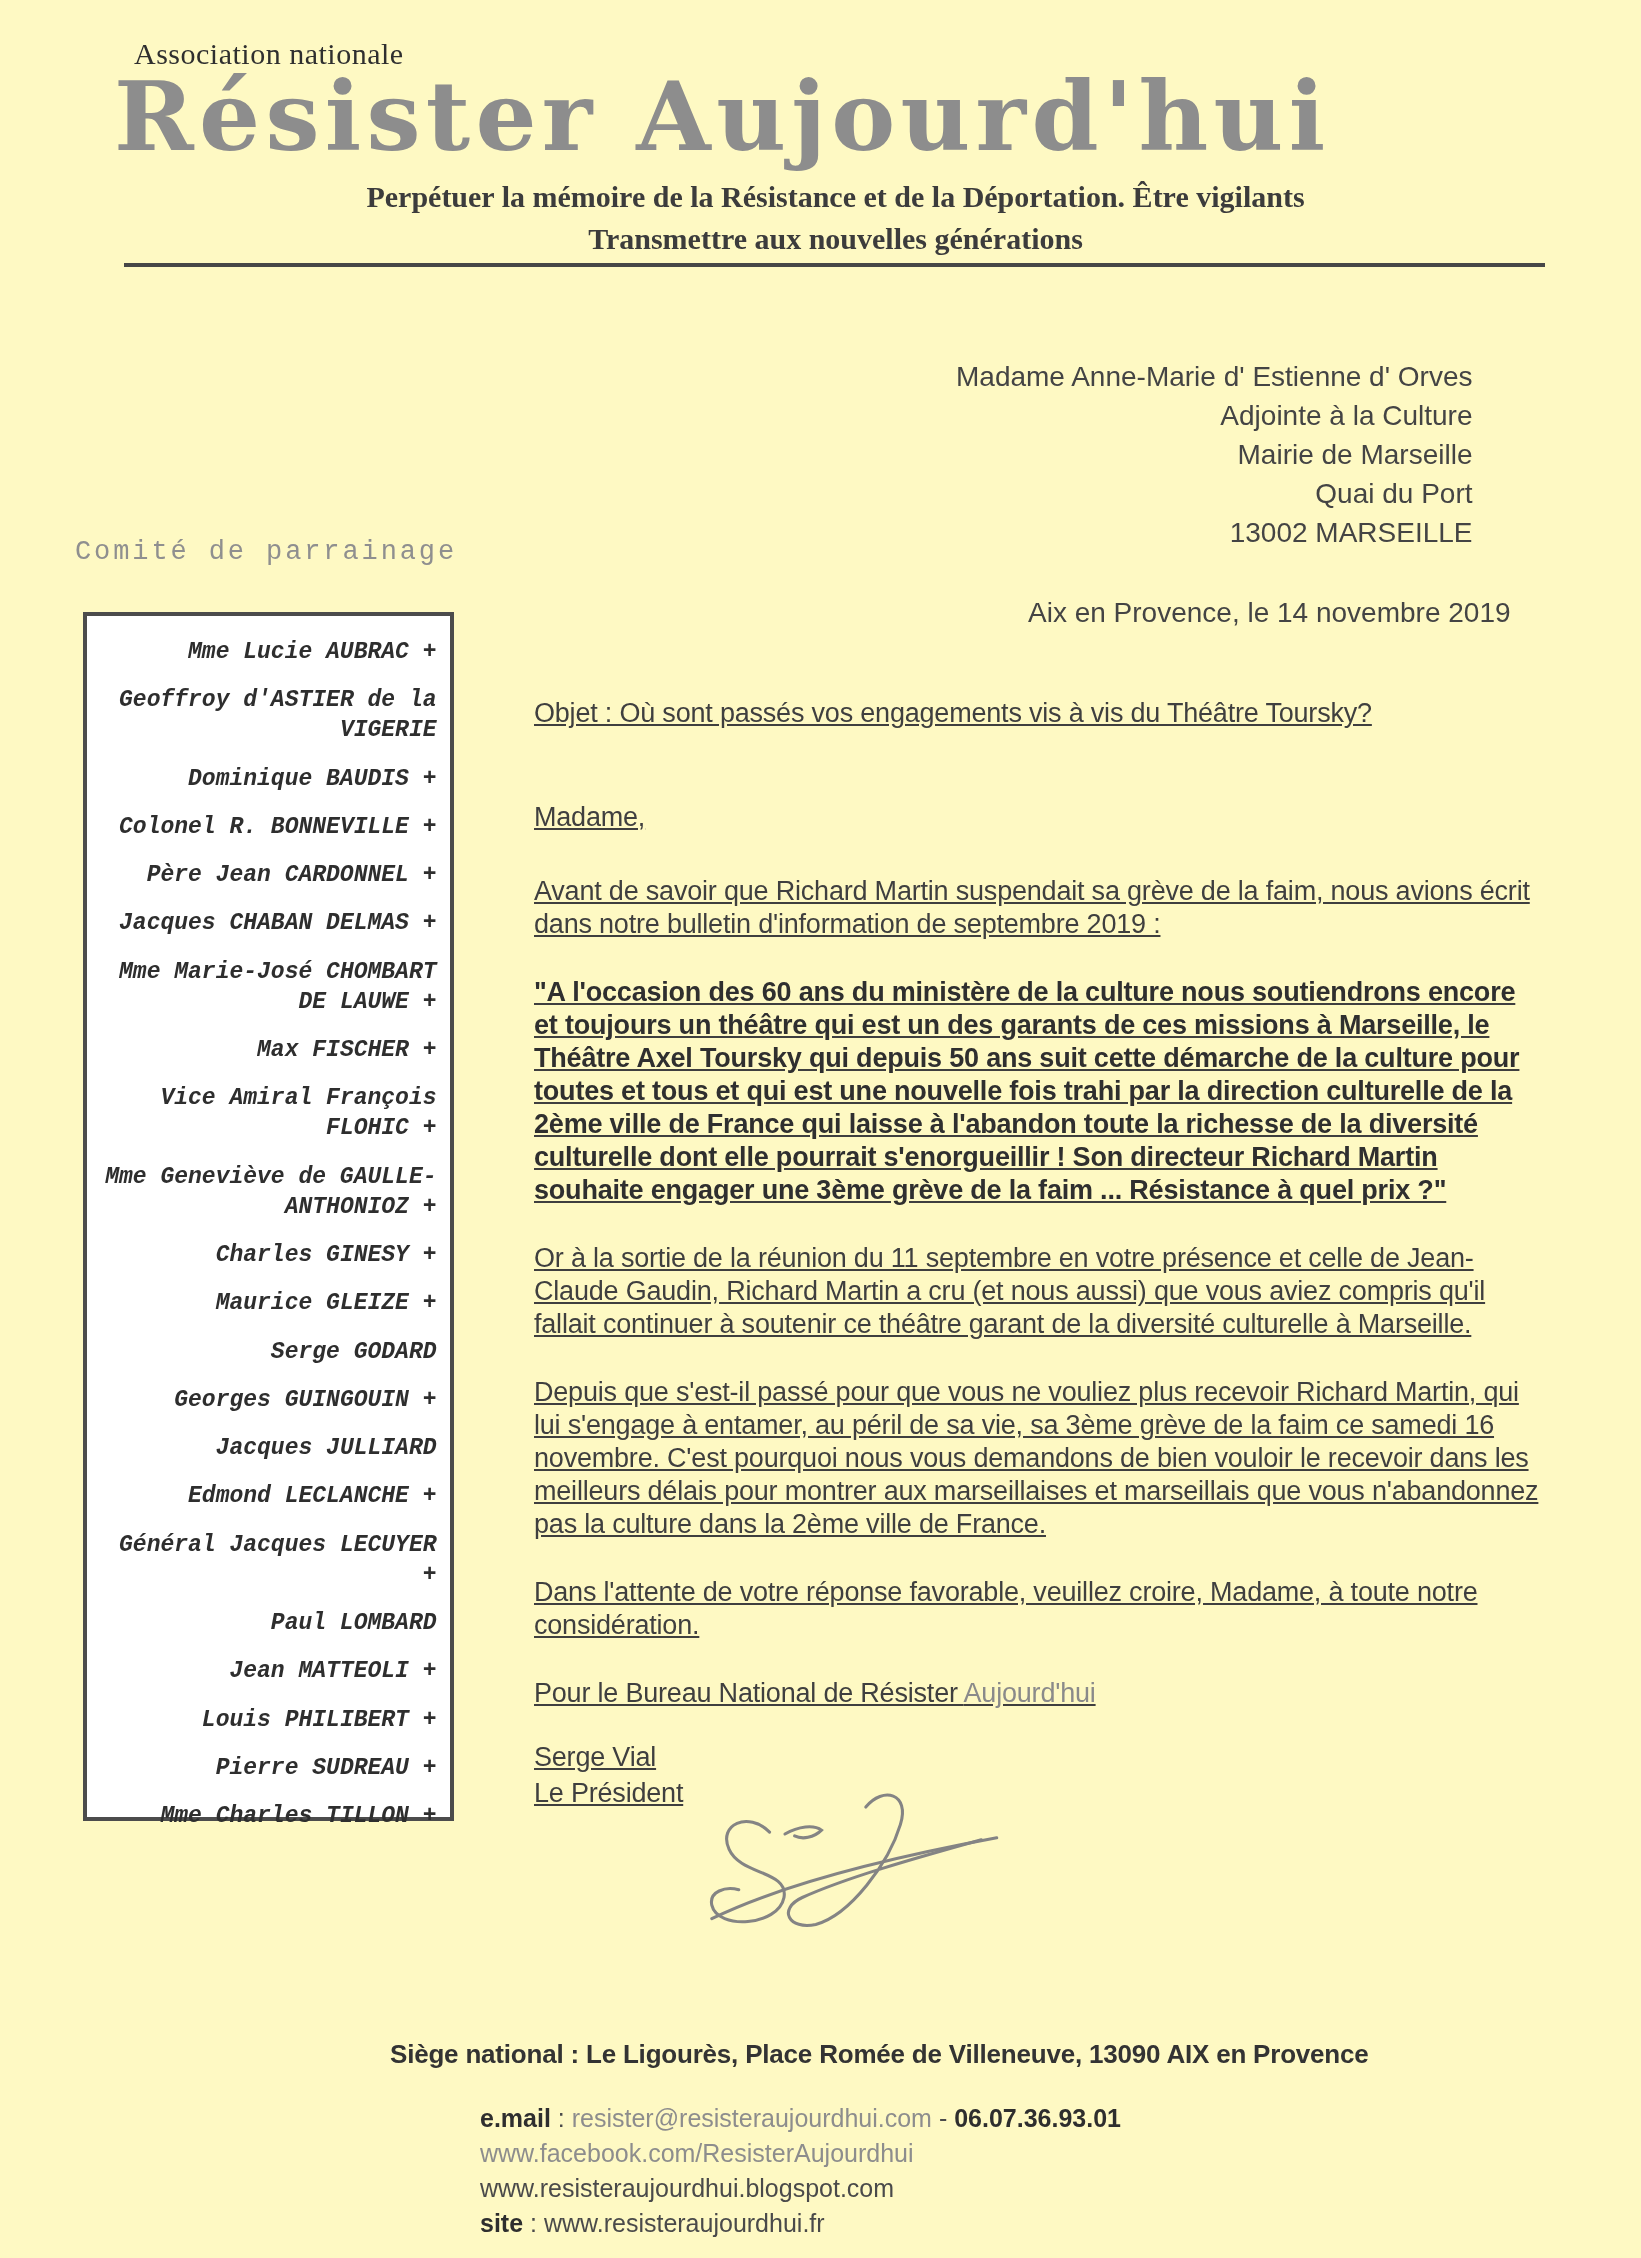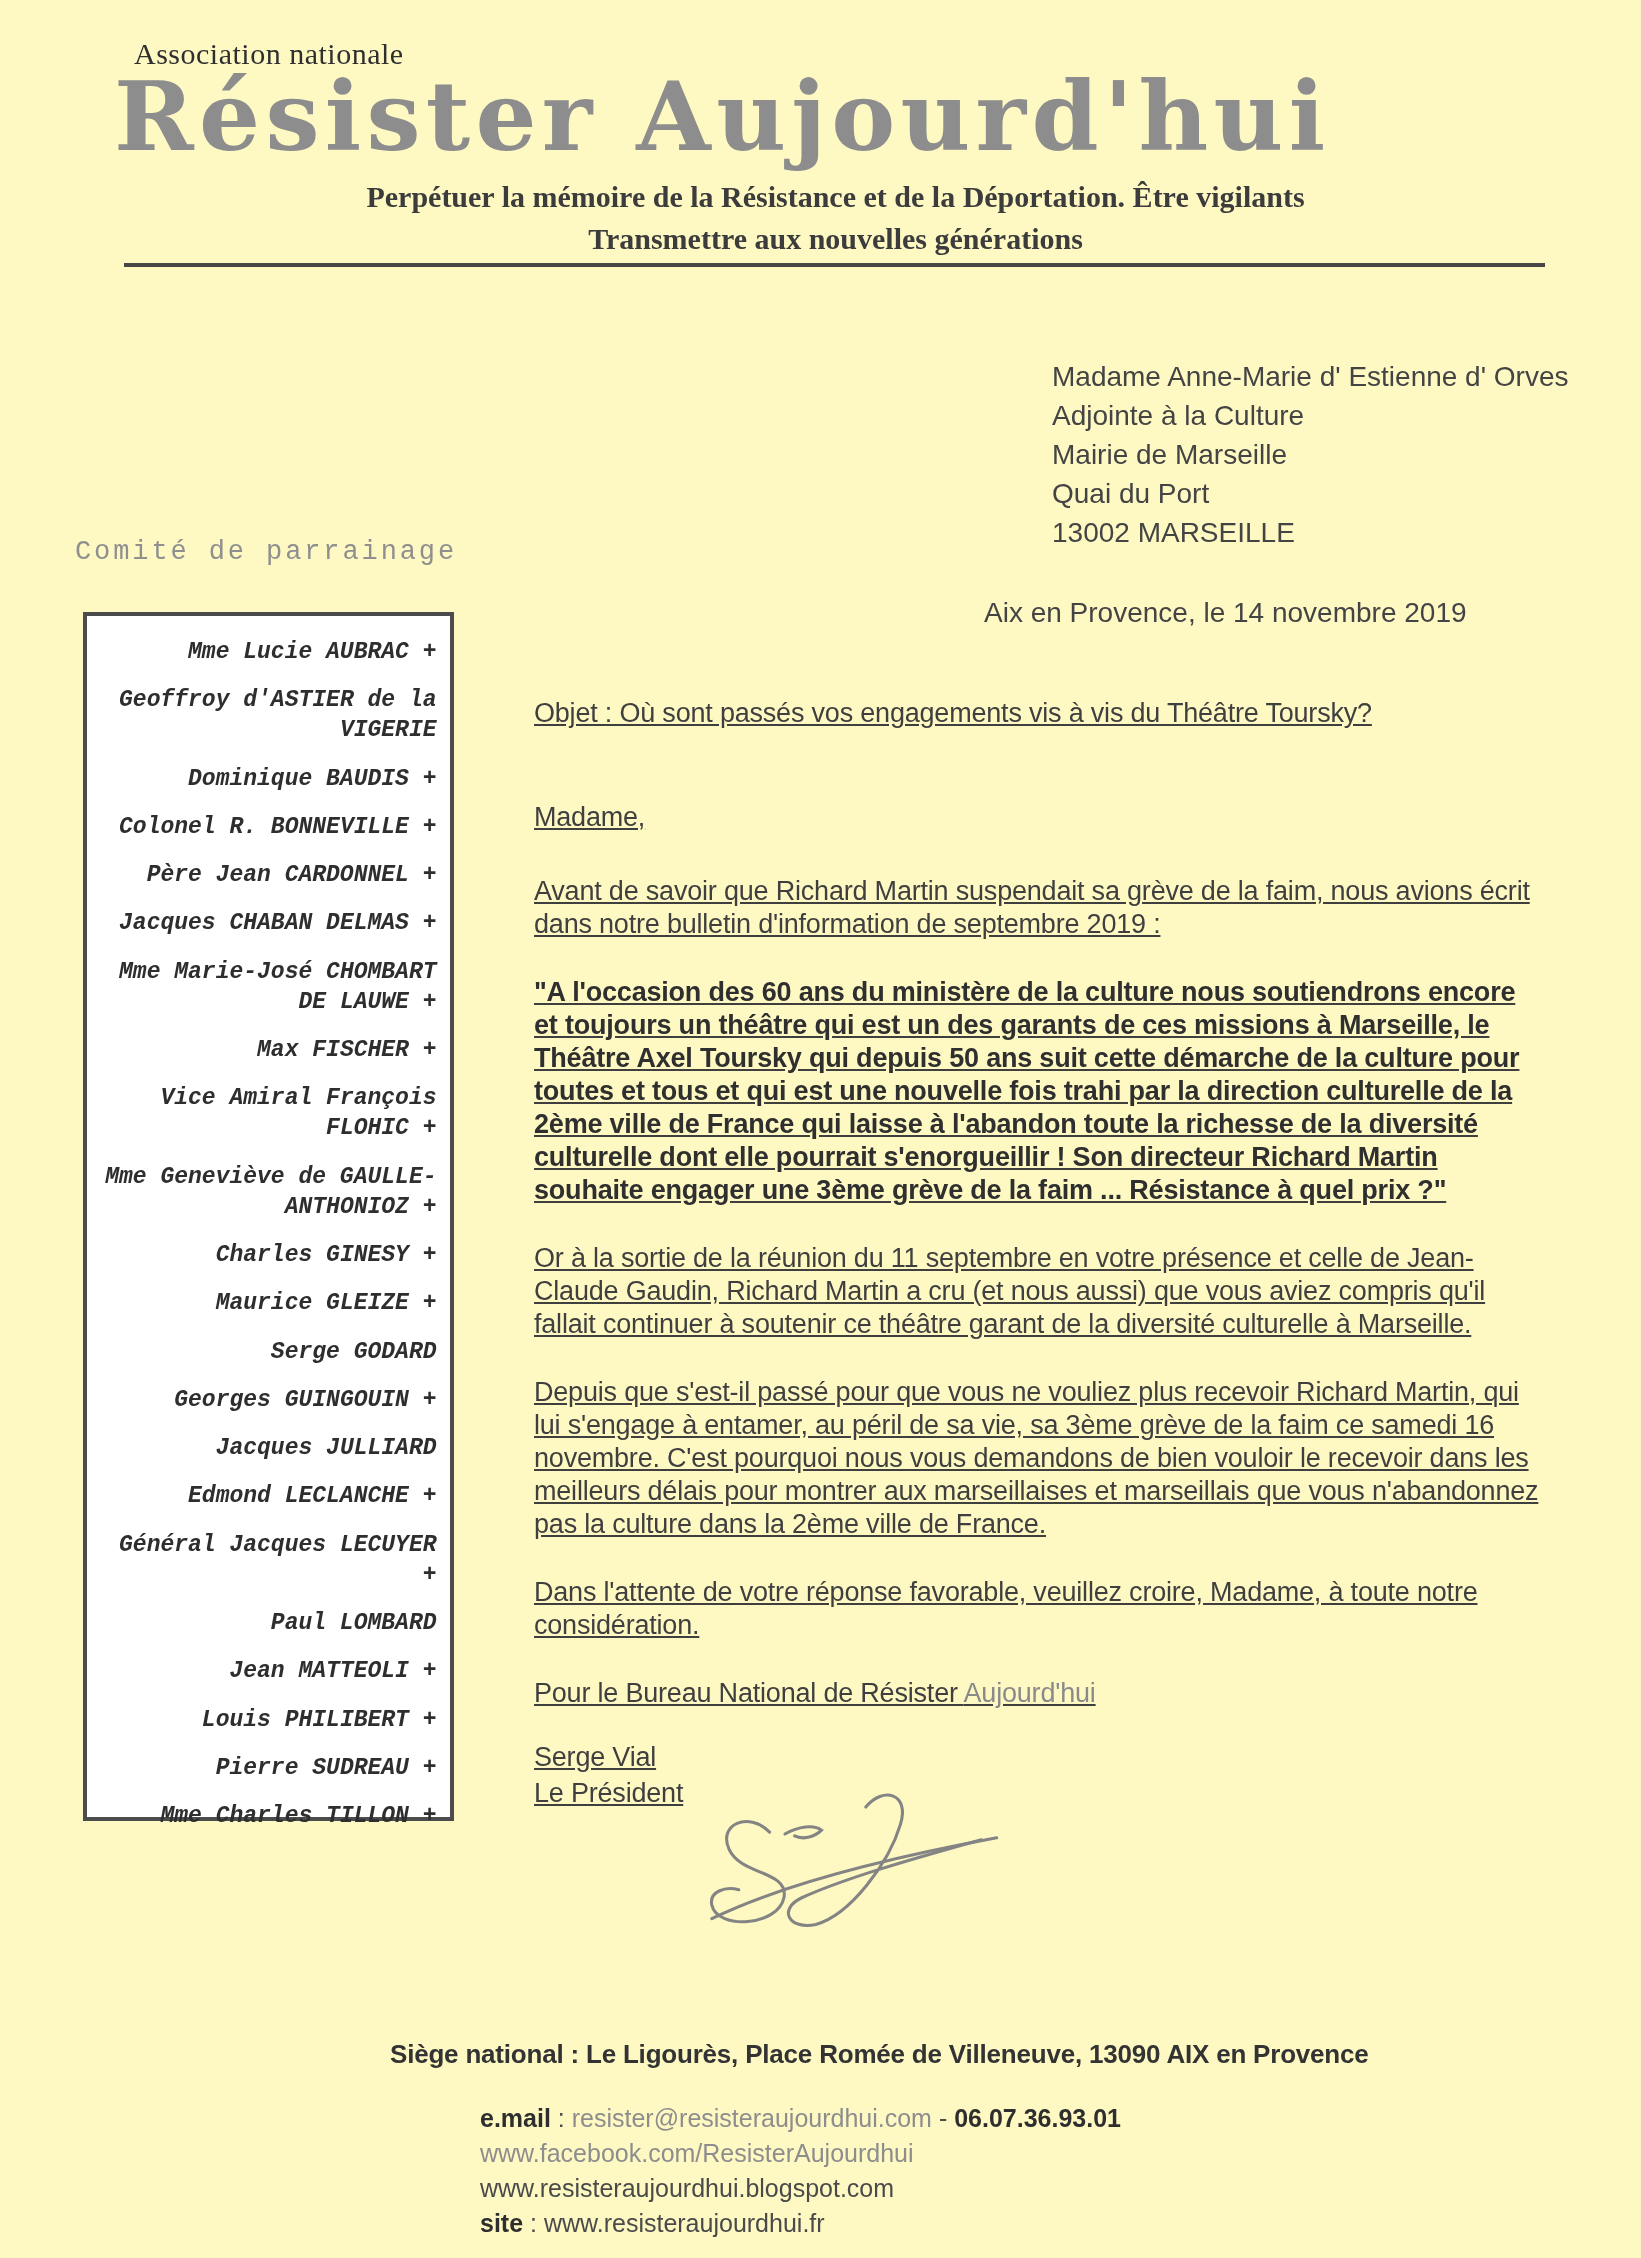--- a/index.html
+++ b/index.html
@@ -30,25 +30,25 @@
     font-family:"Liberation Serif","DejaVu Serif",serif;
     font-weight:bold;font-size:30px;color:#3c3c3c;
     line-height:42px;
   }
   .head-rule{
     position:absolute;left:124px;top:263px;width:1421px;height:3.9px;
     background:#474747;
   }
   
   .recipient{
-    position:absolute;left:1052px;top:357px;
-    font-size:28px;line-height:39px;color:#444;
+    position:absolute;left:956px;top:357px;
+    font-size:28px;line-height:39px;color:#444;text-align:right;
   }
   .dateline{
-    position:absolute;left:984px;top:597px;
+    position:absolute;left:1028px;top:597px;
     font-size:28px;color:#444;
   }
   
   .sidebar-title{
     position:absolute;left:75px;top:537px;
     font-family:"Liberation Mono","DejaVu Sans Mono",monospace;
     font-size:27px;color:#8f8f8f;letter-spacing:2.9px;
     white-space:nowrap;
   }
   .sponsor-box{

